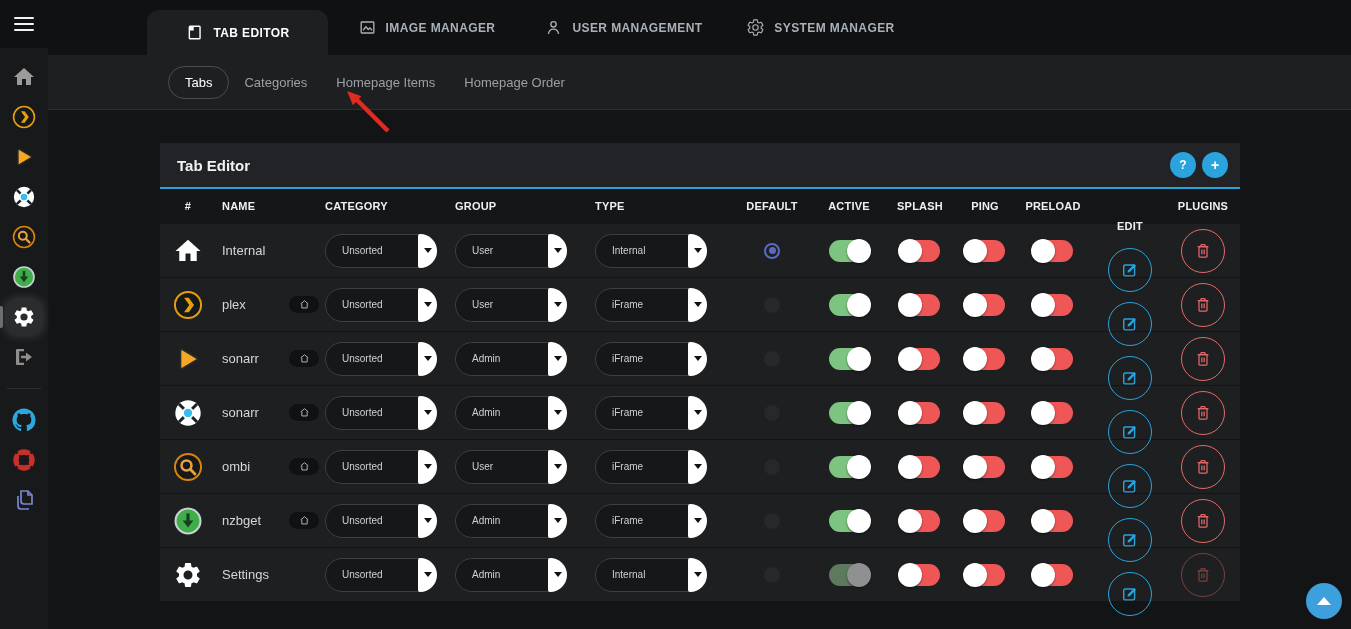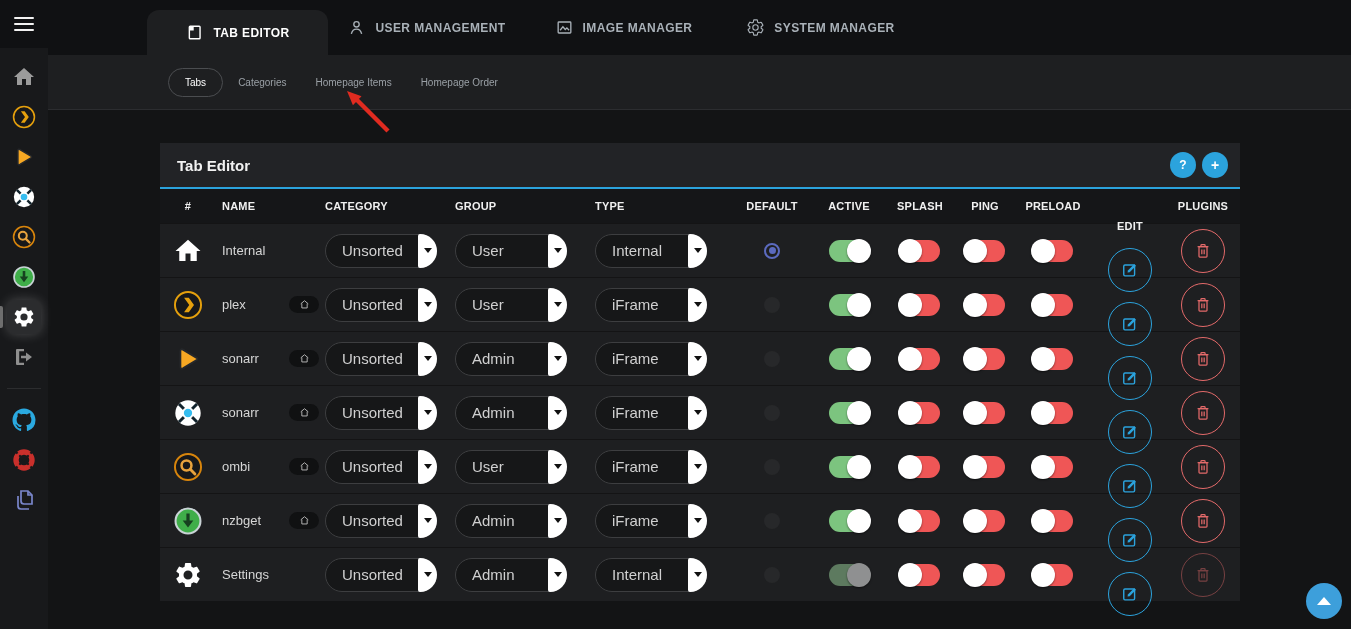--- a/index.html
+++ b/index.html
@@ -28,21 +28,21 @@
   .top-tab { display:flex; align-items:center; justify-content:center; gap:9px;
     font-size:12px; font-weight:bold; letter-spacing:.4px; color:#a9b1b8; cursor:pointer; }
   .top-tab svg { width:19px; height:19px; }
   .top-tab.plain { width:197px; height:55px; }
   .top-tab.active { margin-left:99px; width:181px; height:45px; margin-top:10px;
     background:#1e1f21; border-radius:12px 12px 0 0; color:#ffffff; }
 
   
   .substrip { position:relative; height:55px; background:#1e1f21;
     border-bottom:1px solid #2c2d30; display:flex; align-items:center; padding-left:120px; }
-  .subtab { font-size:10px; color:#9aa0a6; margin-right:29px; cursor:pointer; }
+  .subtab { font-size:13px; color:#9aa0a6; margin-right:29px; cursor:pointer; }
   .subtab.pill { color:#ffffff; border:1px solid #4b4d50; border-radius:17px;
     padding:8px 16px; margin-right:15px; }
 
   .annot-arrow { position:absolute; left:296px; top:88px; width:56px; height:54px;
     z-index:40; pointer-events:none; }
 
   
   .main { position:relative; height:519px; background:#131415; }
   .panel { position:absolute; left:112px; top:33px; width:1080px; }
   .panel-title-bar { height:44px; background:#222326; display:flex; align-items:center;
@@ -74,21 +74,21 @@
   .th.c-name { padding-left:6px; }
 
   .row-icon svg { width:30px; height:30px; display:block; }
   .name-text { color:#d6d6d6; font-size:13px; padding-left:6px; }
   .home-badge { margin-left:auto; margin-right:6px; width:30px; height:17px; border-radius:9px;
     background:#101112; display:flex; align-items:center; justify-content:center; }
   .home-badge svg { width:11px; height:11px; }
 
   .dd { position:relative; width:112px; height:34px; background:#161718;
     border:1px solid #3d3e40; border-radius:17px; cursor:pointer; display:flex; align-items:center; }
-  .dd-label { color:#d0d0d0; font-size:15px; padding-left:16px; }
+  .dd-label { color:#d0d0d0; font-size:10px; padding-left:16px; }
   .dd-cap { position:absolute; right:-1px; top:-1px; width:19px; height:34px; background:#ffffff;
     border-radius:2px 17px 17px 2px; display:flex; align-items:center; justify-content:center; }
   .dd-cap .caret { width:0; height:0; border-left:4px solid transparent;
     border-right:4px solid transparent; border-top:5px solid #111; }
 
   .radio { width:16px; height:16px; border-radius:50%; background:#27282a; cursor:pointer; }
   .radio.sel { background:transparent; border:2px solid #5b6abf; display:flex;
     align-items:center; justify-content:center; }
   .radio.sel::after { content:""; width:7px; height:7px; border-radius:50%; background:#5b6abf; }
 
@@ -203,31 +203,31 @@
   <div class="topbar" id="topnav">
       <div class="top-tab active">
        <svg viewBox="0 0 24 24" fill="none" stroke="currentColor" stroke-width="1.8">
           <rect x="5.5" y="4" width="13.5" height="16" rx="1"></rect>
           <path d="M5.5 4.5h5.5v5H5.5z" fill="currentColor" stroke="none"></path>
         </svg>
         <span>TAB EDITOR</span>
       </div>
       <div class="top-tab plain">
        <svg viewBox="0 0 24 24" fill="none" stroke="currentColor" stroke-width="1.7">
+          <rect x="4" y="5" width="16" height="14" rx="1"></rect>
+          <path d="M6.5 15.5 10 11l3 3.5 2-2 2.8 3"></path>
+        </svg>
+        <span>IMAGE MANAGER</span>
+      </div>
+      <div class="top-tab plain">
+       <svg viewBox="0 0 24 24" fill="none" stroke="currentColor" stroke-width="1.7">
           <circle cx="12" cy="8" r="3.4"></circle>
           <path d="M5.5 20c.9-4 3.3-6 6.5-6s5.6 2 6.5 6"></path>
         </svg>
         <span>USER MANAGEMENT</span>
-      </div>
-      <div class="top-tab plain">
-       <svg viewBox="0 0 24 24" fill="none" stroke="currentColor" stroke-width="1.7">
-          <rect x="4" y="5" width="16" height="14" rx="1"></rect>
-          <path d="M6.5 15.5 10 11l3 3.5 2-2 2.8 3"></path>
-        </svg>
-        <span>IMAGE MANAGER</span>
       </div>
       <div class="top-tab plain">
        <svg viewBox="0 0 24 24" fill="none" stroke="currentColor" stroke-width="1.4">
           <path d="M19.14 12.94c.04-.3.06-.61.06-.94s-.02-.64-.07-.94l2.03-1.58c.18-.14.23-.41.12-.61l-1.92-3.32c-.12-.22-.37-.29-.59-.22l-2.39.96c-.5-.38-1.03-.7-1.62-.94l-.36-2.54c-.04-.24-.24-.41-.48-.41h-3.84c-.24 0-.43.17-.47.41l-.36 2.54c-.59.24-1.13.57-1.62.94l-2.39-.96c-.22-.08-.47 0-.59.22L2.74 8.87c-.12.21-.08.47.12.61l2.03 1.58c-.05.3-.09.63-.09.94s.02.64.07.94l-2.03 1.58c-.18.14-.23.41-.12.61l1.92 3.32c.12.22.37.29.59.22l2.39-.96c.5.38 1.03.7 1.62.94l.36 2.54c.05.24.24.41.48.41h3.84c.24 0 .44-.17.47-.41l.36-2.54c.59-.24 1.13-.56 1.62-.94l2.39.96c.22.08.47 0 .59-.22l1.92-3.32c.12-.22.07-.47-.12-.61l-2.01-1.58z"></path>
           <circle cx="12" cy="12" r="3.4"></circle>
         </svg>
         <span>SYSTEM MANAGER</span>
       </div>
     </div>
 

